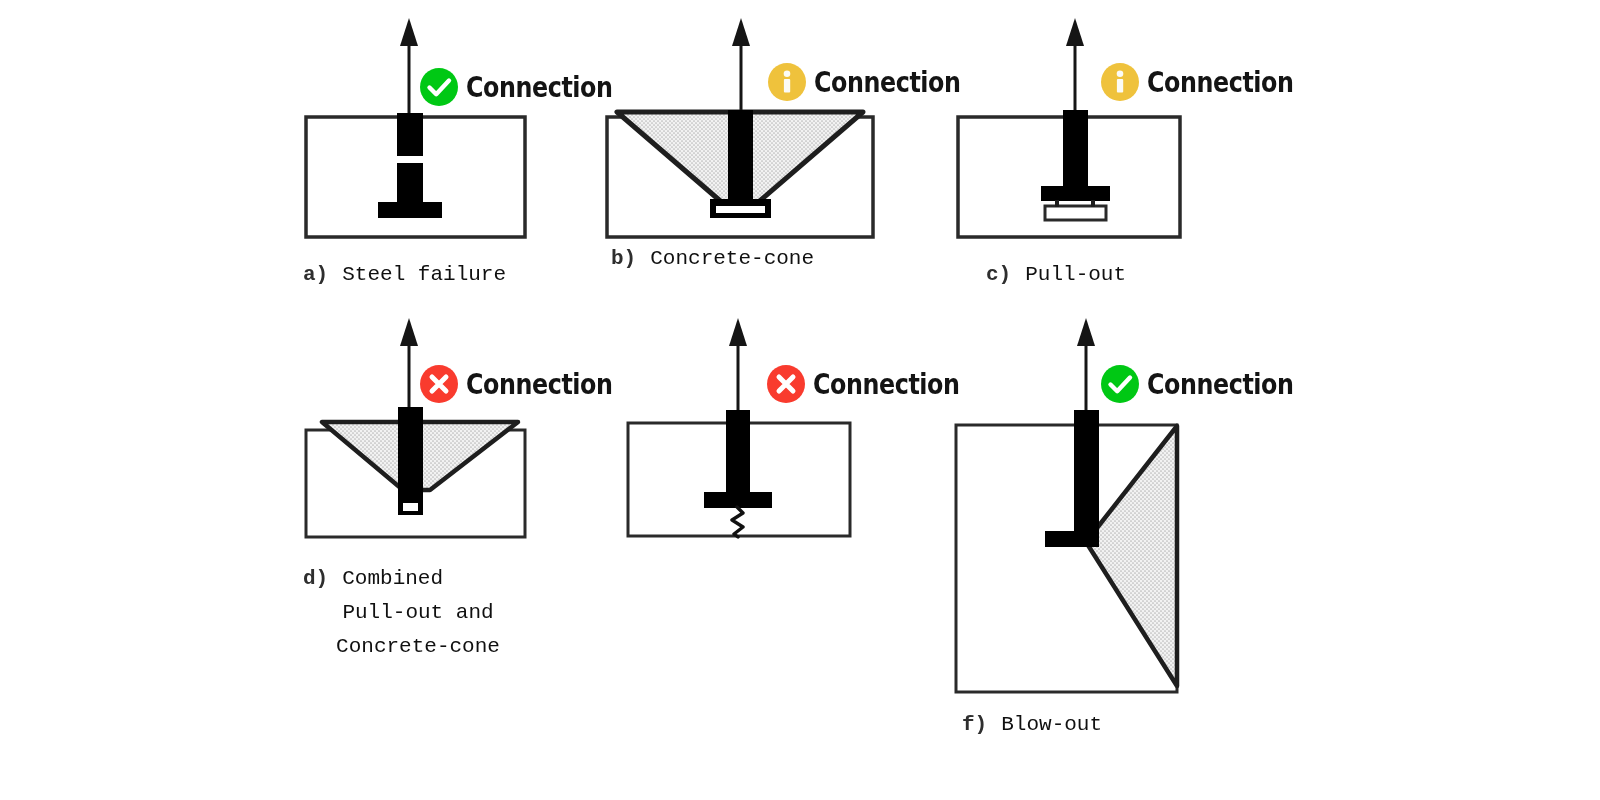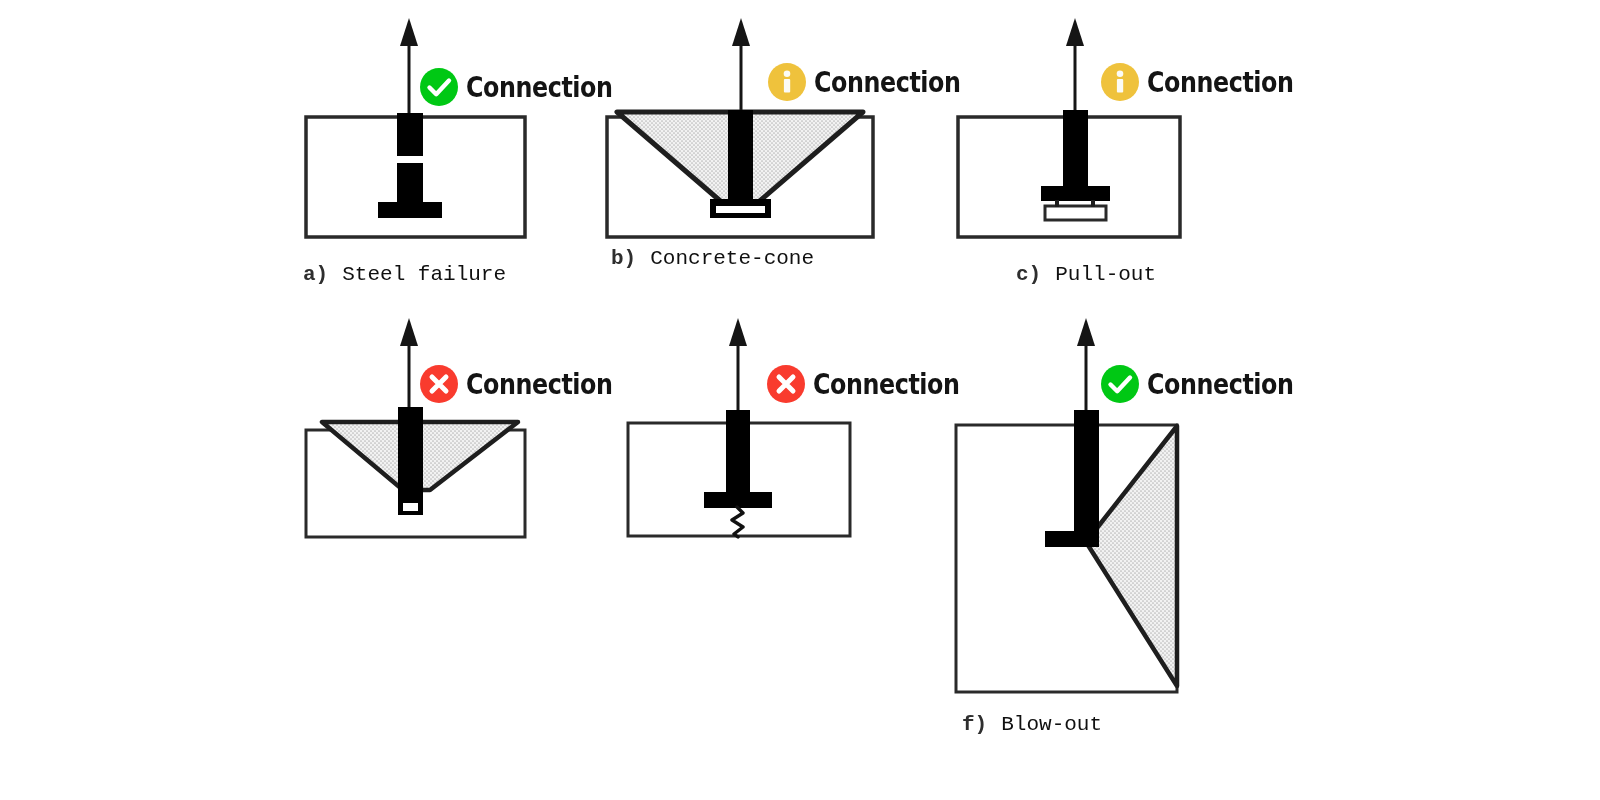--- a/index.html
+++ b/index.html
@@ -169,21 +169,21 @@
     <span class="badge-icon">
       <svg width="40" height="40" viewBox="0 0 40 40">
         <circle cx="20" cy="20" r="19" fill="#EFC23C"></circle>
         <circle cx="20" cy="11.8" r="3.3" fill="#FBFBF6"></circle>
         <rect x="16.9" y="17" width="6.3" height="13.6" rx="1" fill="#FBFBF6"></rect>
       </svg>
     </span>
     <span class="badge-label">Connection</span>
   </div>
 
-  <div class="caption" style="left:1016px; top:258px;">
+  <div class="caption" style="left:986px; top:258px;">
     <span class="marker">c)</span><span class="ctext">Pull-out</span>
   </div>
 
   <div class="panel" style="left:290px; top:310px; width:250px; height:240px;">
     <svg width="250" height="240" viewBox="0 0 250 240">
       <defs>
         <pattern id="stippleD" width="4" height="4" patternUnits="userSpaceOnUse">
           <rect width="4" height="4" fill="#F2F2F2"></rect>
           <circle cx="1" cy="1" r="0.85" fill="#B9B9B9"></circle>
           <circle cx="3" cy="3" r="0.85" fill="#B9B9B9"></circle>
@@ -208,20 +208,25 @@
   <div class="badge" style="left:419px; top:364px;">
     <span class="badge-icon">
       <svg width="40" height="40" viewBox="0 0 40 40">
         <circle cx="20" cy="20" r="19" fill="#F93B2E"></circle>
         <path d="M13 13 L27 27 M27 13 L13 27" stroke="#ffffff" stroke-width="5" stroke-linecap="round"></path>
       </svg>
     </span>
     <span class="badge-label">Connection</span>
   </div>
 
+  <div class="caption multi" style="left:303px; top:562px; width:230px;">
+    <span class="marker">d)</span><span class="ctext">Combined</span>
+    <span class="line2">Pull-out and</span>
+    <span class="line3">Concrete-cone</span>
+  </div>
 
   <div class="panel" style="left:615px; top:310px; width:250px; height:240px;">
     <svg width="250" height="240" viewBox="0 0 250 240">
 
       <g>
         <line x1="123" y1="30" x2="123" y2="104" stroke="#151515" stroke-width="3"></line>
         <polygon points="123,8 114,36 132,36" fill="#151515"></polygon>
       </g>
 
       <rect x="13" y="113" width="222" height="113" fill="#ffffff" stroke="#2A2A2A" stroke-width="3"></rect>

